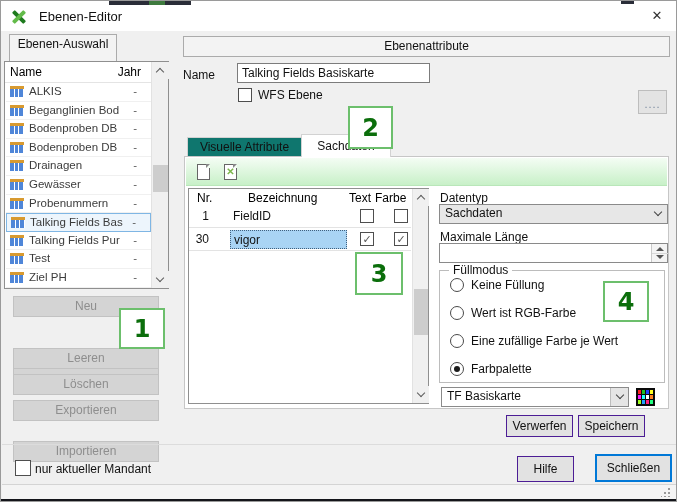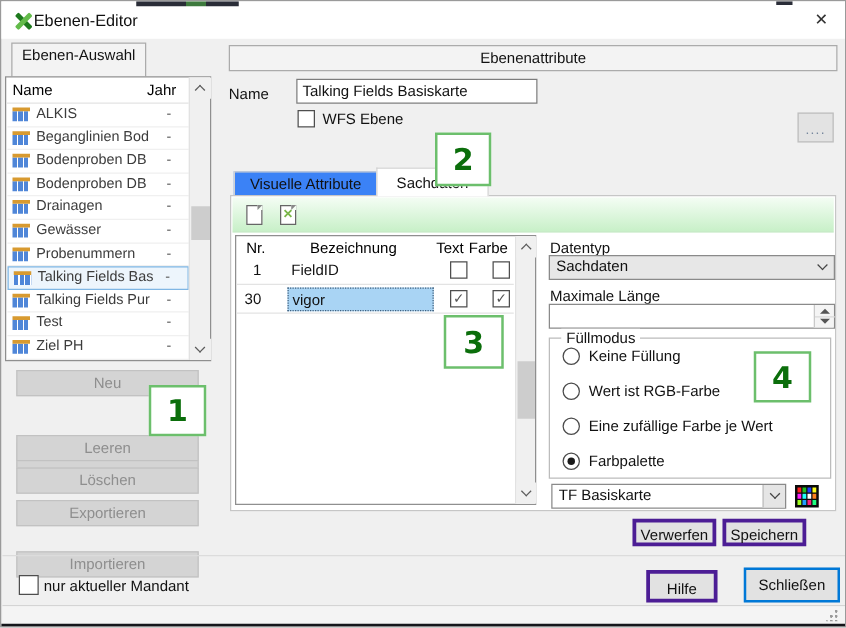--- a/index.html
+++ b/index.html
@@ -8,25 +8,25 @@
   
   .art1{position:absolute;left:108px;top:0;width:82px;height:4px;background:linear-gradient(90deg,#2a2d38 0 40px,#3e7a3e 40px 56px,#2a2d38 56px);z-index:50;}
   .art2{position:absolute;left:620px;top:0;width:13px;height:3px;background:#2a2d38;z-index:50;}
 
   
   .titlebar{position:absolute;left:0;top:0;width:675px;height:30px;background:#fff;}
   .appicon{position:absolute;left:9px;top:7px;width:18px;height:17px;}
   .appicon i{position:absolute;left:1px;top:7px;width:16px;height:4px;border-radius:1px;}
   .appicon .b1{background:#1e7a1e;transform:rotate(45deg);}
   .appicon .b2{background:#63bb4a;transform:rotate(-45deg);}
-  .title{position:absolute;left:26px;top:8px;font-size:13px;color:#101010;}
+  .title{position:absolute;left:38px;top:8px;font-size:13px;color:#101010;}
   .closebtn{position:absolute;left:642px;top:4px;width:28px;height:22px;text-align:center;line-height:22px;font-size:13px;color:#333;cursor:default;}
 
   
-  .btn{position:absolute;background:#e2e2e2;border:3px solid #4c1d95;text-align:center;color:#111;font-size:12px;padding:0;}
+  .btn{position:absolute;background:#e2e2e2;border:1px solid #4c1d95;text-align:center;color:#111;font-size:12px;padding:0;}
   .hdrbtn{position:absolute;background:#f3f3f3;border:1px solid #ababab;text-align:center;color:#111;font-size:12px;line-height:19px;}
   .dbtn{position:absolute;left:12px;width:146px;height:21px;background:#d4d4d4;border:1px solid #c2c2c2;color:#8e8e8e;text-align:center;line-height:19px;font-size:12px;}
 
   
   .hdr-left{left:8px;top:33px;width:108px;height:38px;}
   .listbox{position:absolute;left:3px;top:60px;width:165px;height:228px;background:#fff;border:1px solid #8f8f8f;}
   .listhdr{position:absolute;left:0;top:0;width:146px;height:21px;border-bottom:1px solid #e4e4e4;}
   .col-name{position:absolute;left:5px;top:3px;color:#000;}
   .col-jahr{position:absolute;right:10px;top:3px;color:#000;}
   .rows{position:absolute;left:1px;top:21px;width:145px;}
@@ -53,21 +53,21 @@
 
   
   .hdr-right{left:182px;top:35px;width:487px;height:21px;}
   .name-lbl{position:absolute;left:182px;top:67px;}
   .name-input{position:absolute;left:236px;top:62px;width:193px;height:20px;background:#fff;border:1px solid #7c7c7c;line-height:18px;padding-left:4px;white-space:nowrap;}
   .wfs-cb{left:237px;top:87px;width:14px;height:14px;}
   .wfs-lbl{position:absolute;left:257px;top:87px;}
   .morebtn{position:absolute;left:637px;top:89px;width:29px;height:24px;background:#e3e3e3;border:1px solid #bdbdbd;color:#76879d;text-align:center;line-height:26px;font-size:11px;letter-spacing:1px;}
 
   
-  .tab{position:absolute;background:#3b82f6;border:1px solid #d2d2d2;border-bottom:none;text-align:center;font-size:12px;}
+  .tab{position:absolute;background:#0f766e;border:1px solid #d2d2d2;border-bottom:none;text-align:center;font-size:12px;}
   .tab.inactive{left:186px;top:136px;width:115px;height:19px;line-height:19px;}
   .tab.active{left:300px;top:133px;width:90px;height:23px;line-height:22px;background:#fff;z-index:3;}
   .panel{position:absolute;left:183px;top:155px;width:485px;height:253px;background:#fff;border:1px solid #c6c6c6;z-index:2;}
   .toolbar{position:absolute;left:1px;top:1px;width:481px;height:28px;background:linear-gradient(#f4fdf4,#c8f0c8);border-bottom:1px solid #b9e6b9;}
   .tbtn{position:absolute;top:5px;width:22px;height:20px;}
   .pageicon{position:absolute;left:3px;top:1px;width:13px;height:16px;background:#fff;border:1px solid #666;}
   .pageicon::after{content:"";position:absolute;right:-1px;top:-1px;width:0;height:0;border-left:4px solid #888;border-top:4px solid #f4fdf4;transform:rotate(90deg);}
   .delmark{position:absolute;left:3px;top:2px;width:13px;height:13px;color:#7ab648;font-weight:bold;font-size:10px;text-align:center;line-height:13px;}
 
   

